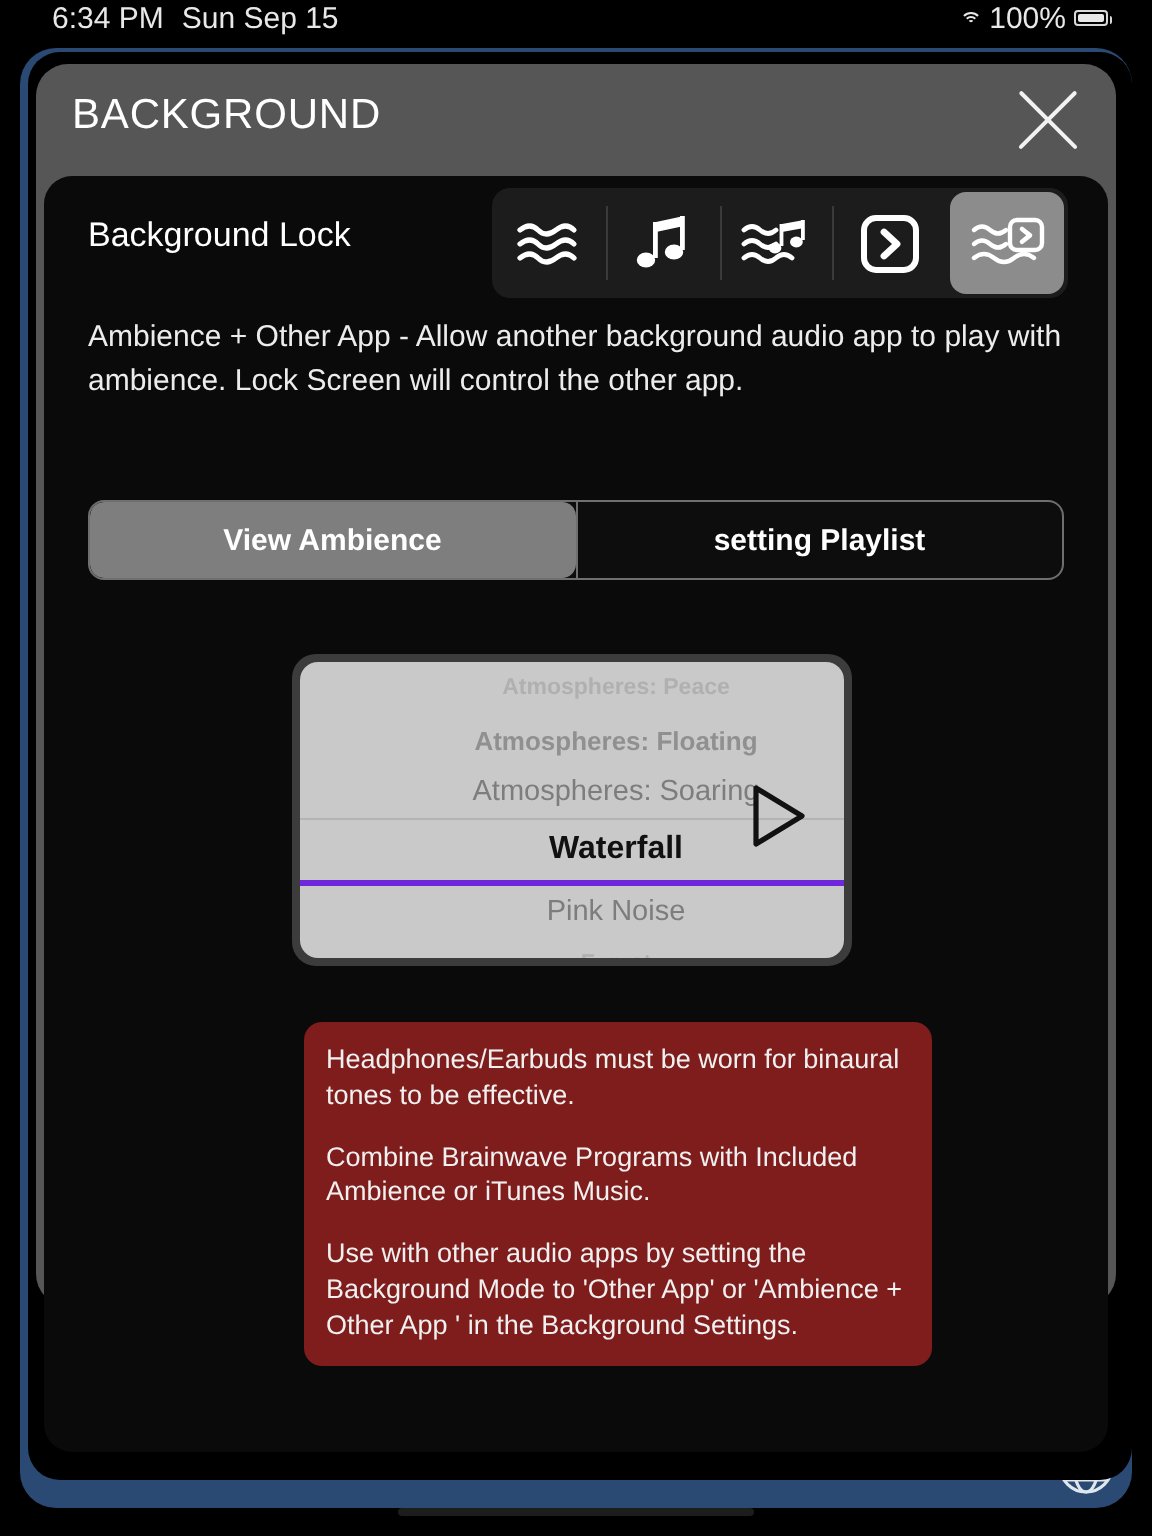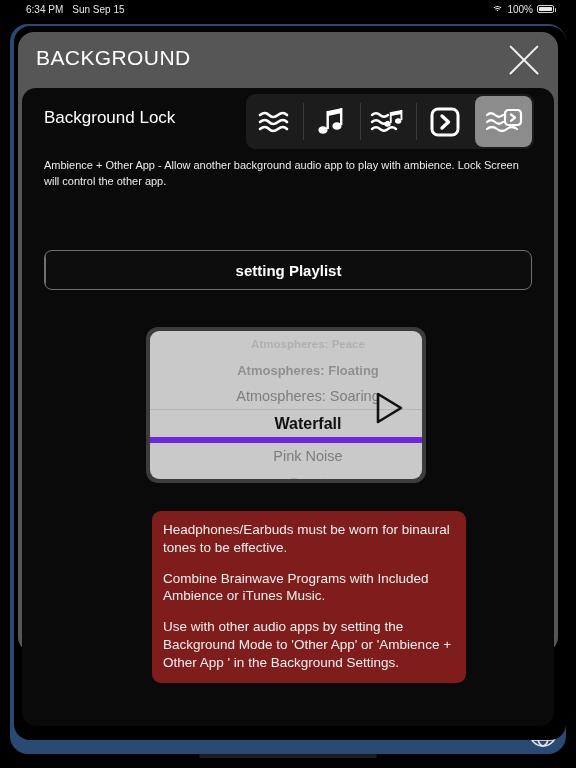--- a/index.html
+++ b/index.html
@@ -6,21 +6,21 @@
   html, body {
     width:576px; height:768px;
     background:#000;
     font-family:"Liberation Sans", sans-serif;
     overflow:hidden;
   }
 
   
   .statusbar{
     position:absolute; top:0; left:0; width:576px; height:18px;
-    display:flex; align-items:center; color:#e8e8e8; font-size:10px;
+    display:flex; align-items:center; color:#e8e8e8; font-size:15px;
   }
   .sb-left{ display:flex; align-items:center; gap:9px; margin-left:26px; }
   .sb-right{ display:flex; align-items:center; gap:4px; margin-left:auto; margin-right:22px;text-align:center; }
   .wifi-ic{ width:11px; height:9px; position:relative; display:inline-block; }
   .wifi-ic i{ position:absolute; border:1.1px solid #e8e8e8; border-bottom-color:transparent;
     border-left-color:transparent; border-right-color:transparent; border-radius:50%; }
   .wifi-ic i:nth-child(1){ width:11px; height:11px; left:0; top:1px; }
   .wifi-ic i:nth-child(2){ width:7px; height:7px; left:2px; top:3px; }
   .wifi-ic i:nth-child(3){ width:3px; height:3px; left:4px; top:5px; }
   .batt{ width:17px; height:8px; border:1px solid #d8d8d8; border-radius:2px; position:relative; }
@@ -86,21 +86,21 @@
   .seg-ic + .seg-ic::before{
     content:""; position:absolute; left:0; top:7px; bottom:7px; width:1px; background:#3a3a3a;
   }
   .seg-ic.sel{ background:#8c8c8c; margin:2px; border-radius:8px; }
   .seg-ic.sel::before{ display:none; }
   .seg-ic svg{ display:block; }
 
   
   .desc{
     position:absolute; left:22px; top:70px; width:490px;
-    color:#ececec; font-size:11px; line-height:1.45;
+    color:#ececec; font-size:15px; line-height:1.45;
   }
 
   
   .tabs{
     position:absolute; left:22px; top:162px; width:488px; height:40px;
     background:#0d0d0d; border:1px solid #6f6f6f; border-radius:8px;
     display:flex; overflow:hidden;
   }
   .tab{
     flex:1; display:flex; align-items:center; justify-content:center;
@@ -119,21 +119,21 @@
     overflow:hidden; position:relative;
   }
   .pk-item{
     height:26px; display:flex; align-items:center; justify-content:center;
     font-size:13px; color:#909090; font-weight:bold;padding-left:44px;
   }
   .pk-item.near{ font-size:14.5px; color:#7d7d7d; font-weight:normal; }
   .pk-item.far{ font-size:11.5px; color:#b0b0b0; }
   .pk-item.sel{
     height:34px; font-size:16px; color:#111; font-weight:bold;
-    border-top:1px solid #b4b4b4; border-bottom:6px solid #6d28d9;
+    border-top:1px solid #b4b4b4; border-bottom:3px solid #6d28d9;
   }
   .play-tri{
     position:absolute; right:18px; top:60px; width:30px; height:34px;
   }
 
   
   .infobox{
     position:absolute; left:130px; top:423px; width:314px;
     background:#7f1d1d; border-radius:9px; padding:10px 11px 11px 11px;
   }
@@ -262,20 +262,21 @@
             </svg>
           </span>
         </div>
 
       </div>
     </div>
 
     <div class="desc">Ambience + Other App - Allow another background audio app to play with ambience. Lock Screen will control the other app.</div>
 
     <div class="tabs">
+      <div class="tab active">View Ambience</div>
       <div class="tab-div"></div>
       <div class="tab">setting Playlist</div>
     </div>
 
     <div class="picker">
       <div class="picker-inner">
         <div class="pk-item far">Atmospheres: Peace</div>
         <div class="pk-item">Atmospheres: Floating</div>
         <div class="pk-item near">Atmospheres: Soaring</div>
         <div class="pk-item sel">Waterfall</div>

